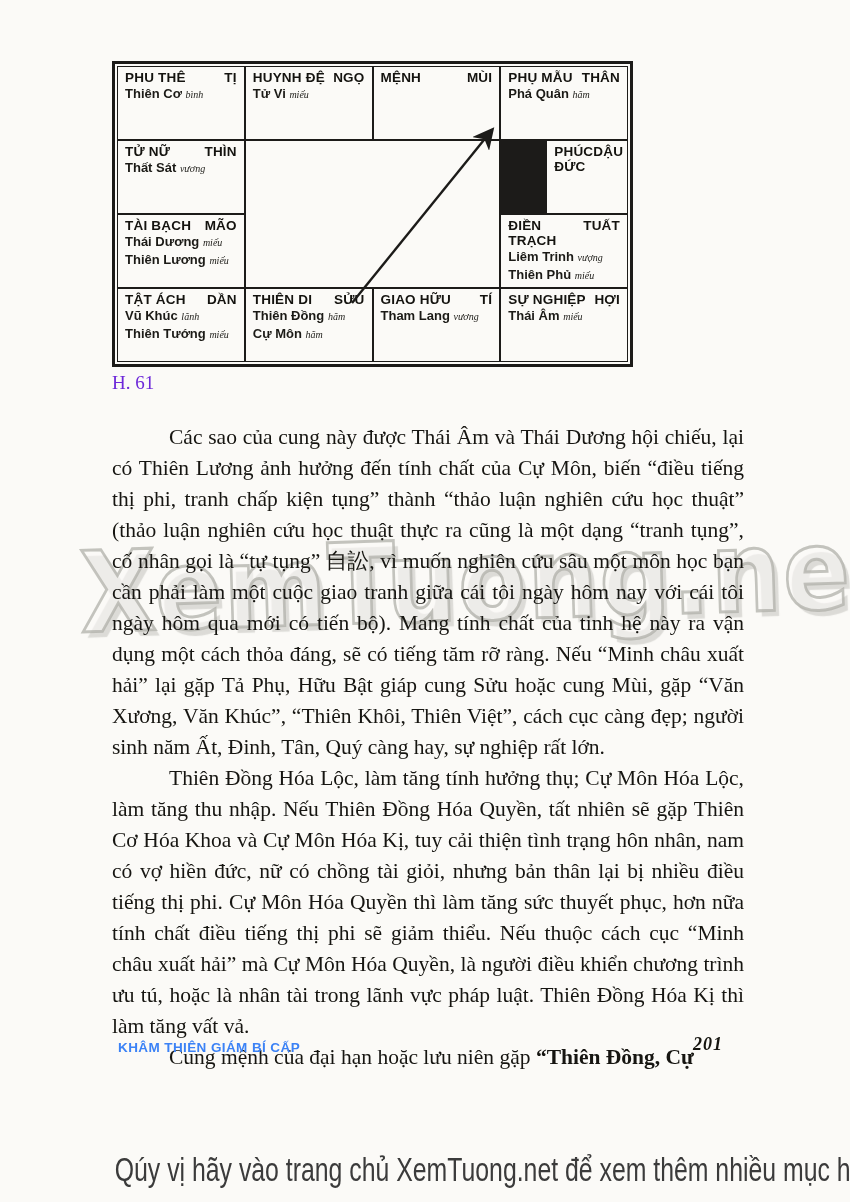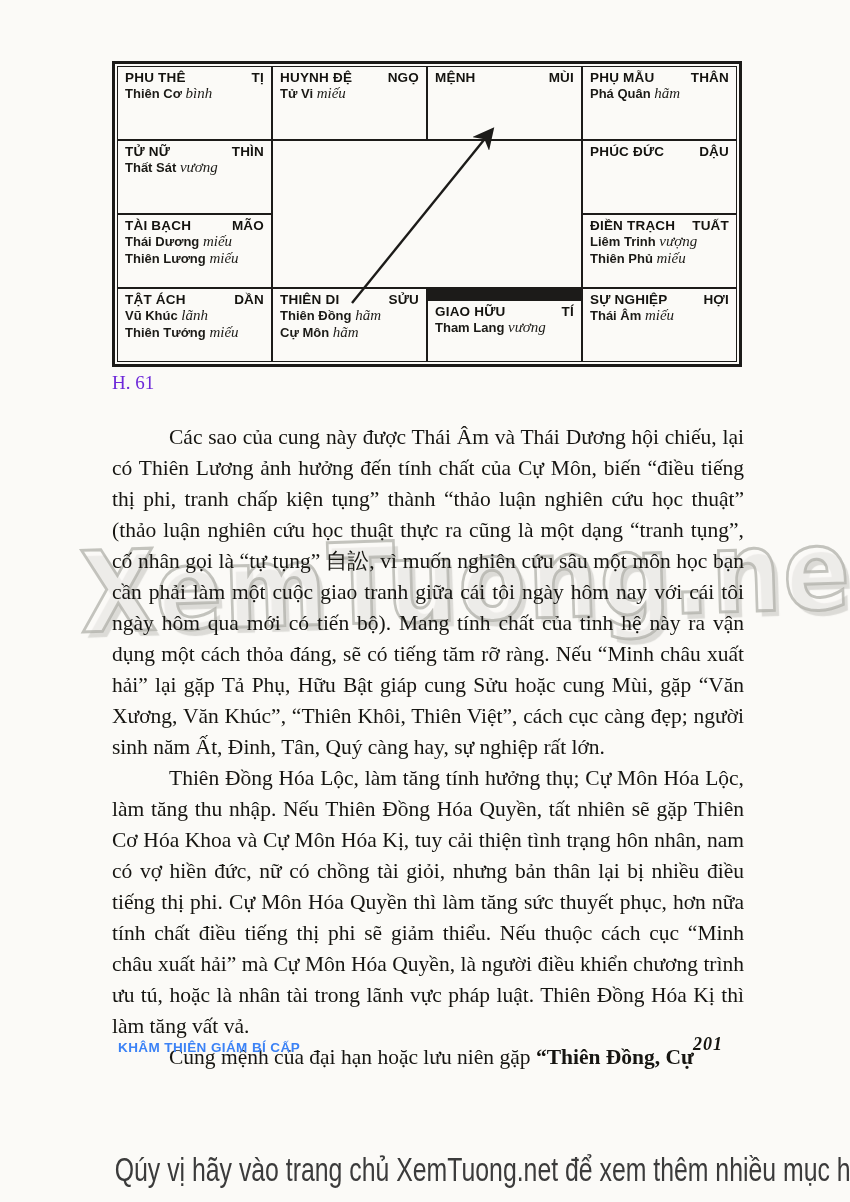--- a/index.html
+++ b/index.html
@@ -27,21 +27,21 @@
     transform-origin:left center;
     color:rgba(251,250,247,0.55);
     -webkit-text-stroke:3px rgba(176,176,170,0.75);
     text-shadow:5px 6px 1px rgba(150,150,144,0.30);
     pointer-events:none;
   }
 
   
   .chart-wrap{
     position:absolute;left:112px;top:61px;
-    width:630px;height:306px;
+    width:521px;height:306px;
     border:3px solid #1c1b19;
     padding:2px;
     box-sizing:border-box;
     background:#fbfaf7;
     z-index:2;
   }
   .chart-grid{
     width:100%;height:100%;
     box-sizing:border-box;
     border:1px solid #1c1b19;
@@ -62,26 +62,26 @@
     font-weight:bold;font-size:13.5px;letter-spacing:0.2px;
     color:#14130f;
   }
   .star-line{
     font-family:"Liberation Sans", sans-serif;
     font-weight:bold;font-size:13px;line-height:17px;
     color:#1b1a16;
   }
   .star-status{
     font-family:"Liberation Serif", serif;
-    font-weight:normal;font-style:italic;font-size:15px;
+    font-weight:normal;font-style:italic;font-size:10px;
   }
   .pos-r1c1{grid-area:1/1;} .pos-r1c2{grid-area:1/2;} .pos-r1c3{grid-area:1/3;} .pos-r1c4{grid-area:1/4;}
-  .pos-r2c1{grid-area:2/1;} .pos-center{grid-row:2/4;grid-column:2/4;} .pos-r2c4{grid-area:2/4;}
+  .pos-r2c1{grid-area:2/1;} .pos-center{grid-row:2/4;grid-column:2/4;} .pos-r2c4{grid-area:2/4;margin-left:46px;}
   .pos-r3c1{grid-area:3/1;} .pos-r3c4{grid-area:3/4;}
-  .pos-r4c1{grid-area:4/1;} .pos-r4c2{grid-area:4/2;} .pos-r4c3{grid-area:4/3;margin-top:12px;} .pos-r4c4{grid-area:4/4;}
+  .pos-r4c1{grid-area:4/1;} .pos-r4c2{grid-area:4/2;} .pos-r4c3{grid-area:4/3;} .pos-r4c4{grid-area:4/4;}
 
   .arrow-svg{
     position:absolute;left:0;top:0;width:630px;height:306px;
     pointer-events:none;
   }
 
   .figure-caption{
     position:absolute;left:112px;top:372px;width:596px;
     font-family:"Liberation Serif", serif;
     font-size:19px;color:#6d28d9;

